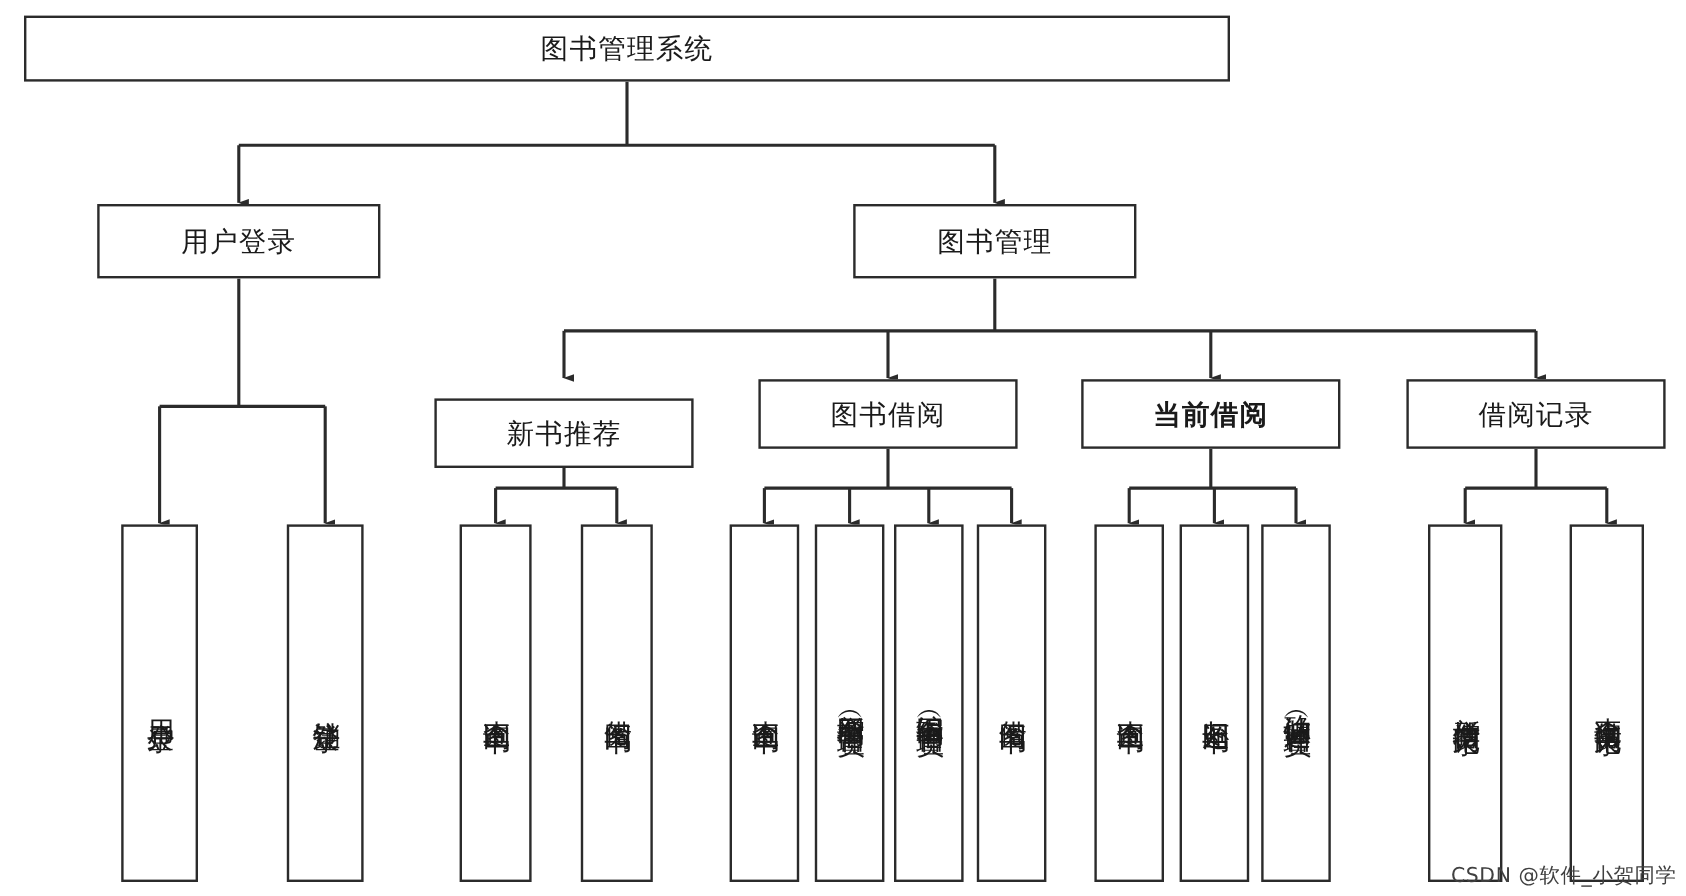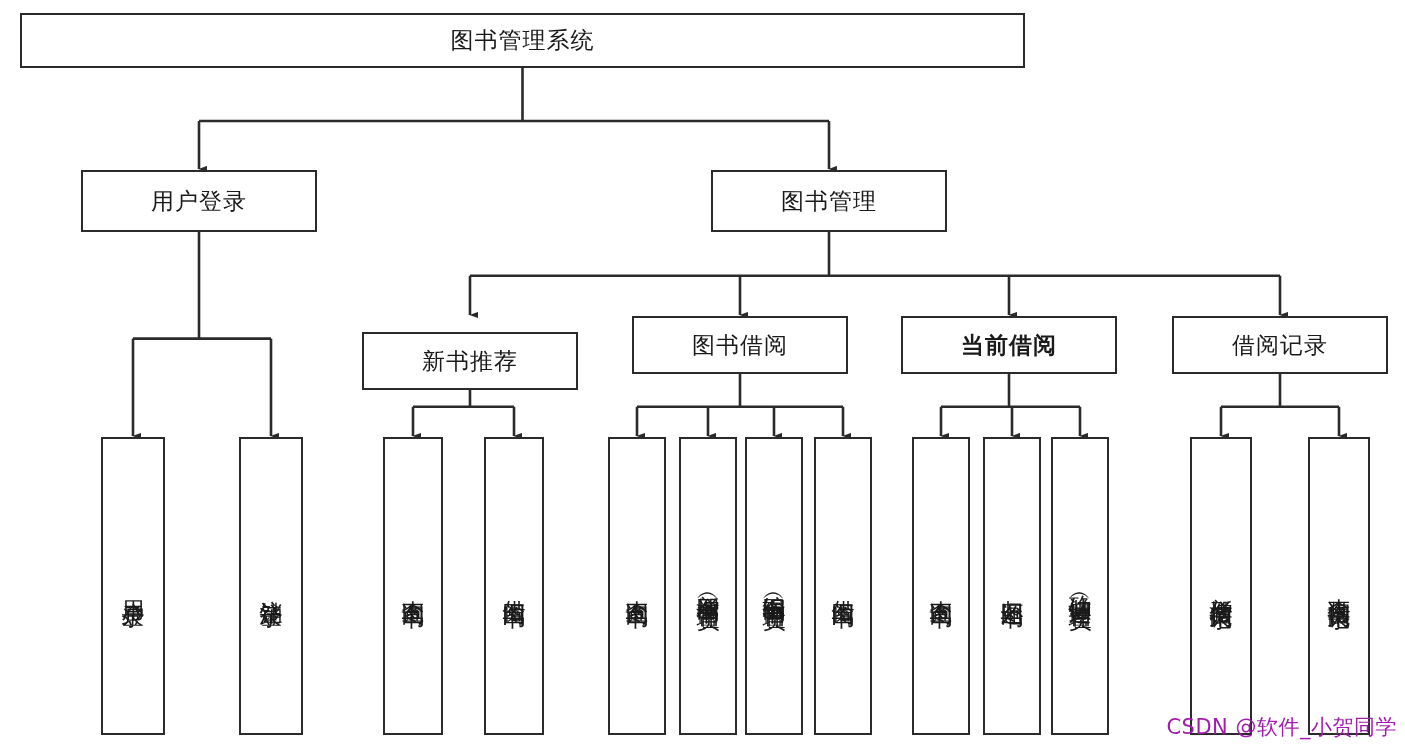--- a/index.html
+++ b/index.html
@@ -48,22 +48,22 @@
   }
   .node.vertical .vtext {
     writing-mode: vertical-rl;
     text-orientation: upright;
     display: block;
   }
   .watermark {
     position: absolute;
     right: 8px;
     bottom: 6px;
-    font-size: 21px;
-    color: #a21caf;
+    font-size: 17px;
+    color: #404040;
     letter-spacing: 0.5px;
     white-space: nowrap;
     font-family: "DejaVu Sans", "Liberation Sans", sans-serif;
   }
 </style>
 </head>
 <body>
 
 <div id="diagram">
   <svg id="edges" viewBox="0 0 1405 747">

